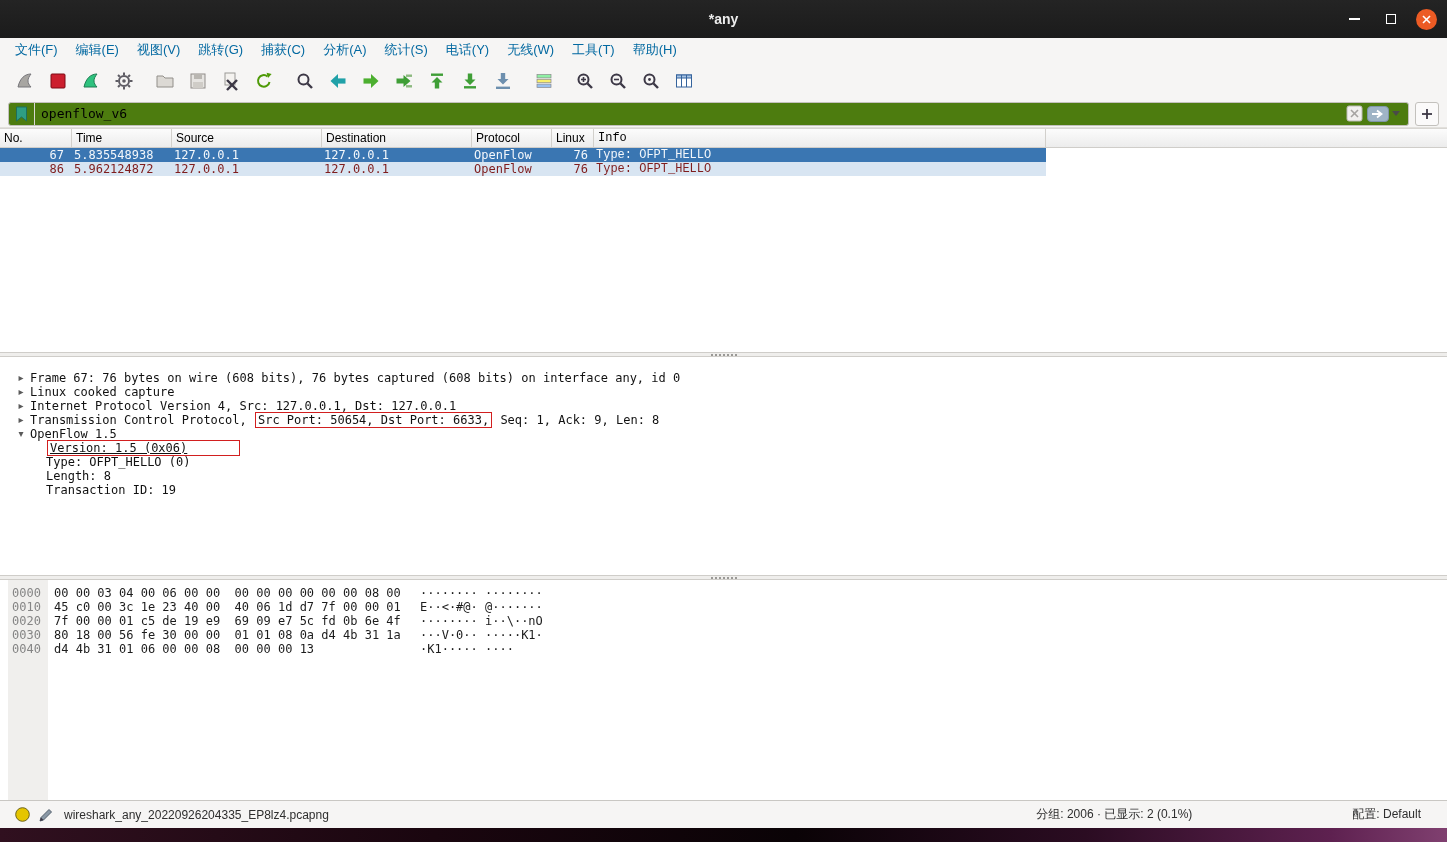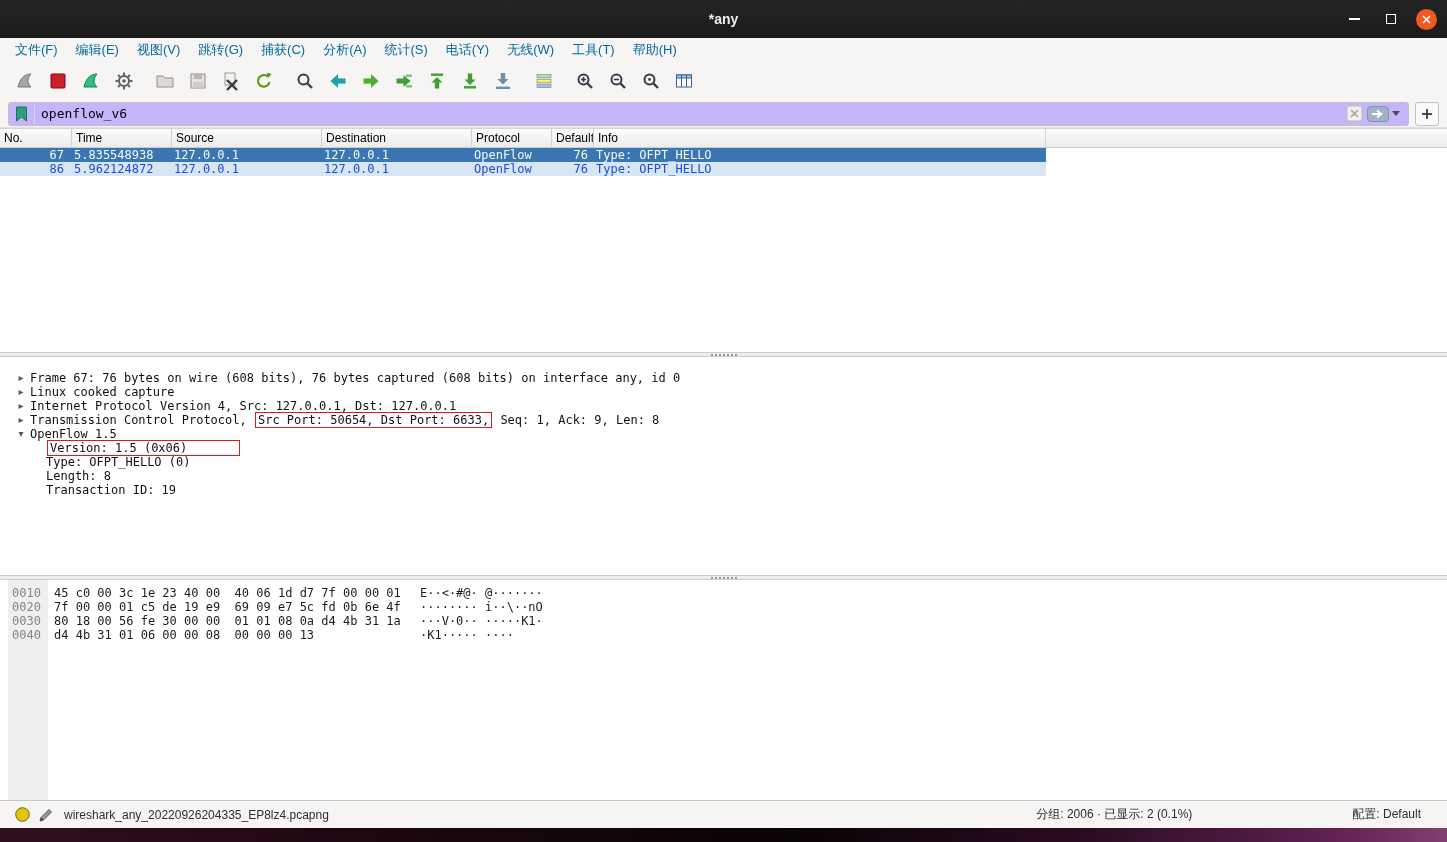--- a/index.html
+++ b/index.html
@@ -27,48 +27,48 @@
 
   
   .toolbar { height:38px; background:#f6f5f4; display:flex; align-items:center;
     padding-left:8px; flex:none; }
   .tb-btn { width:33px; height:30px; display:flex; align-items:center; justify-content:center; }
   .tb-gap { width:8px; flex:none; }
 
   
   .filterbar { height:28px; display:flex; align-items:center; padding:0 8px;
     background:#f6f5f4; gap:6px; flex:none; border-bottom:1px solid #e2e0dc; }
-  .filter-field { flex:1; height:24px; background:#c4b5fd; border:1px solid #c3c1bd;
+  .filter-field { flex:1; height:24px; background:#4d7c0f; border:1px solid #c3c1bd;
     border-radius:3px; display:flex; align-items:center; }
   .fb-bookmark { width:26px; height:100%; display:flex; align-items:center;
     justify-content:center; border-right:1px solid #dad8d4; }
   .filter-input { flex:1; border:none; outline:none;
     font:13px "DejaVu Sans Mono","Liberation Mono",monospace;
     padding:0 6px; background:transparent; color:#000; }
   .fb-clear,.fb-apply { width:24px; display:flex; align-items:center; justify-content:center; }
   .fb-caret { width:0; height:0; border-left:4px solid transparent; border-right:4px solid transparent;
     border-top:5px solid #4a4a4a; margin:0 8px 0 2px; }
   .fb-plus { width:24px; height:24px; border:1px solid #c3c1bd; border-radius:3px;
     background:#fbfafa; display:flex; align-items:center; justify-content:center; }
 
   
   .plist-header { height:20px; display:flex; background:linear-gradient(#fcfcfc,#ececec);
     border-top:1px solid #d8d6d2; border-bottom:1px solid #cfcdc9; font-size:12px;
     color:#000; flex:none; }
   .ph-cell { border-right:1px solid #d2d0cc; padding:2px 0 8px 4px; height:100%;
     overflow:hidden; white-space:nowrap; flex:none; }
   .ph-fill { flex:1; border-right:none; }
   .col-no{width:72px;} .col-time{width:100px;} .col-src{width:150px;}
-  .col-dst{width:150px;} .col-proto{width:80px;} .col-len{width:42px;} .col-info{width:452px;}
+  .col-dst{width:150px;} .col-proto{width:80px;} .col-len{width:42px;} .col-info{width:452px;font-family:Liberation Mono, monospace;}
 
   .plist-body { height:204px; background:#ffffff;
     font:12px "DejaVu Sans Mono","Liberation Mono",monospace; flex:none; }
   .prow { display:flex; width:1046px; height:14px; line-height:14px; white-space:nowrap; }
   .prow.selected { background:#3a76b2; color:#f3f7fb; }
-  .prow.matched  { background:#d8e5f2; color:#1d4ed8; }
+  .prow.matched  { background:#d8e5f2; color:#7f1d1d; }
   .pc { flex:none; overflow:hidden; }
   .pc.right { text-align:right; padding-right:8px; }
   .pc.rlen  { text-align:right; padding-right:6px; }
   .pc.left  { padding-left:2px; }
 
   
   .splitter { height:5px; background:#efeeec; border-top:1px solid #cfcdc9;
     border-bottom:1px solid #cfcdc9; display:flex; align-items:center;
     justify-content:center; flex:none; }
   .splitter .dots { width:26px; border-top:2px dotted #9a9996; }
@@ -78,21 +78,21 @@
     font:12px "DejaVu Sans Mono","Liberation Mono",monospace; color:#111;
     padding-top:14px; overflow:hidden; flex:none; }
   .pd-line { height:14px; line-height:14px; display:flex; align-items:center;
     padding-left:12px; white-space:pre; }
   .tri { width:18px; flex:none; color:#5a5a5a; font-family:"DejaVu Sans",sans-serif;
     font-size:10px; text-align:center; }
   .tri.c::before { content:"▸"; }
   .tri.e::before { content:"▾"; }
   .pd-line.child { padding-left:46px; }
   .red-box { border:1px solid #d21f1f; padding:0 2px; margin:0 1px; }
-  .red-box.wide { padding-right:52px; }
+  .red-box.wide { padding-right:52px;text-decoration:underline; }
 
   
   .phex { height:220px; background:#ffffff; position:relative;
     font:12px "DejaVu Sans Mono","Liberation Mono",monospace; color:#1c1c1c;
     padding-top:6px; flex:none; }
   .hex-gutter { position:absolute; left:8px; top:0; bottom:0; width:40px; background:#f0efed; }
   .hex-row { position:relative; display:flex; height:14px; line-height:14px;
     white-space:pre; padding-left:12px; }
   .hx-off { width:42px; color:#858585; flex:none; }
   .hx-bytes { width:366px; flex:none; }
@@ -330,21 +330,21 @@
         </svg>
       </span>
   </div>
 
   <div class="plist-header">
     <span class="ph-cell col-no">No.</span>
     <span class="ph-cell col-time">Time</span>
     <span class="ph-cell col-src">Source</span>
     <span class="ph-cell col-dst">Destination</span>
     <span class="ph-cell col-proto">Protocol</span>
-    <span class="ph-cell col-len">Default</span>
+    <span class="ph-cell col-len">Linux</span>
     <span class="ph-cell col-info">Info</span>
     <span class="ph-cell ph-fill"></span>
   </div>
 
   <div class="plist-body">
     <div class="prow selected">
       <span class="pc col-no right">67</span>
       <span class="pc col-time left">5.835548938</span>
       <span class="pc col-src left">127.0.0.1</span>
       <span class="pc col-dst left">127.0.0.1</span>
@@ -404,20 +404,25 @@
     </div>
   </div>
 
   <div class="splitter">
       <span class="dots"></span>
     </div>
 
   <div class="phex">
     <div class="hex-gutter"></div>
     <div class="hex-row">
+      <span class="hx-off">0000</span>
+      <span class="hx-bytes">00 00 03 04 00 06 00 00  00 00 00 00 00 00 08 00</span>
+      <span class="hx-ascii">········ ········</span>
+    </div>
+    <div class="hex-row">
       <span class="hx-off">0010</span>
       <span class="hx-bytes">45 c0 00 3c 1e 23 40 00  40 06 1d d7 7f 00 00 01</span>
       <span class="hx-ascii">E··&lt;·#@· @·······</span>
     </div>
     <div class="hex-row">
       <span class="hx-off">0020</span>
       <span class="hx-bytes">7f 00 00 01 c5 de 19 e9  69 09 e7 5c fd 0b 6e 4f</span>
       <span class="hx-ascii">········ i··\··nO</span>
     </div>
     <div class="hex-row">

